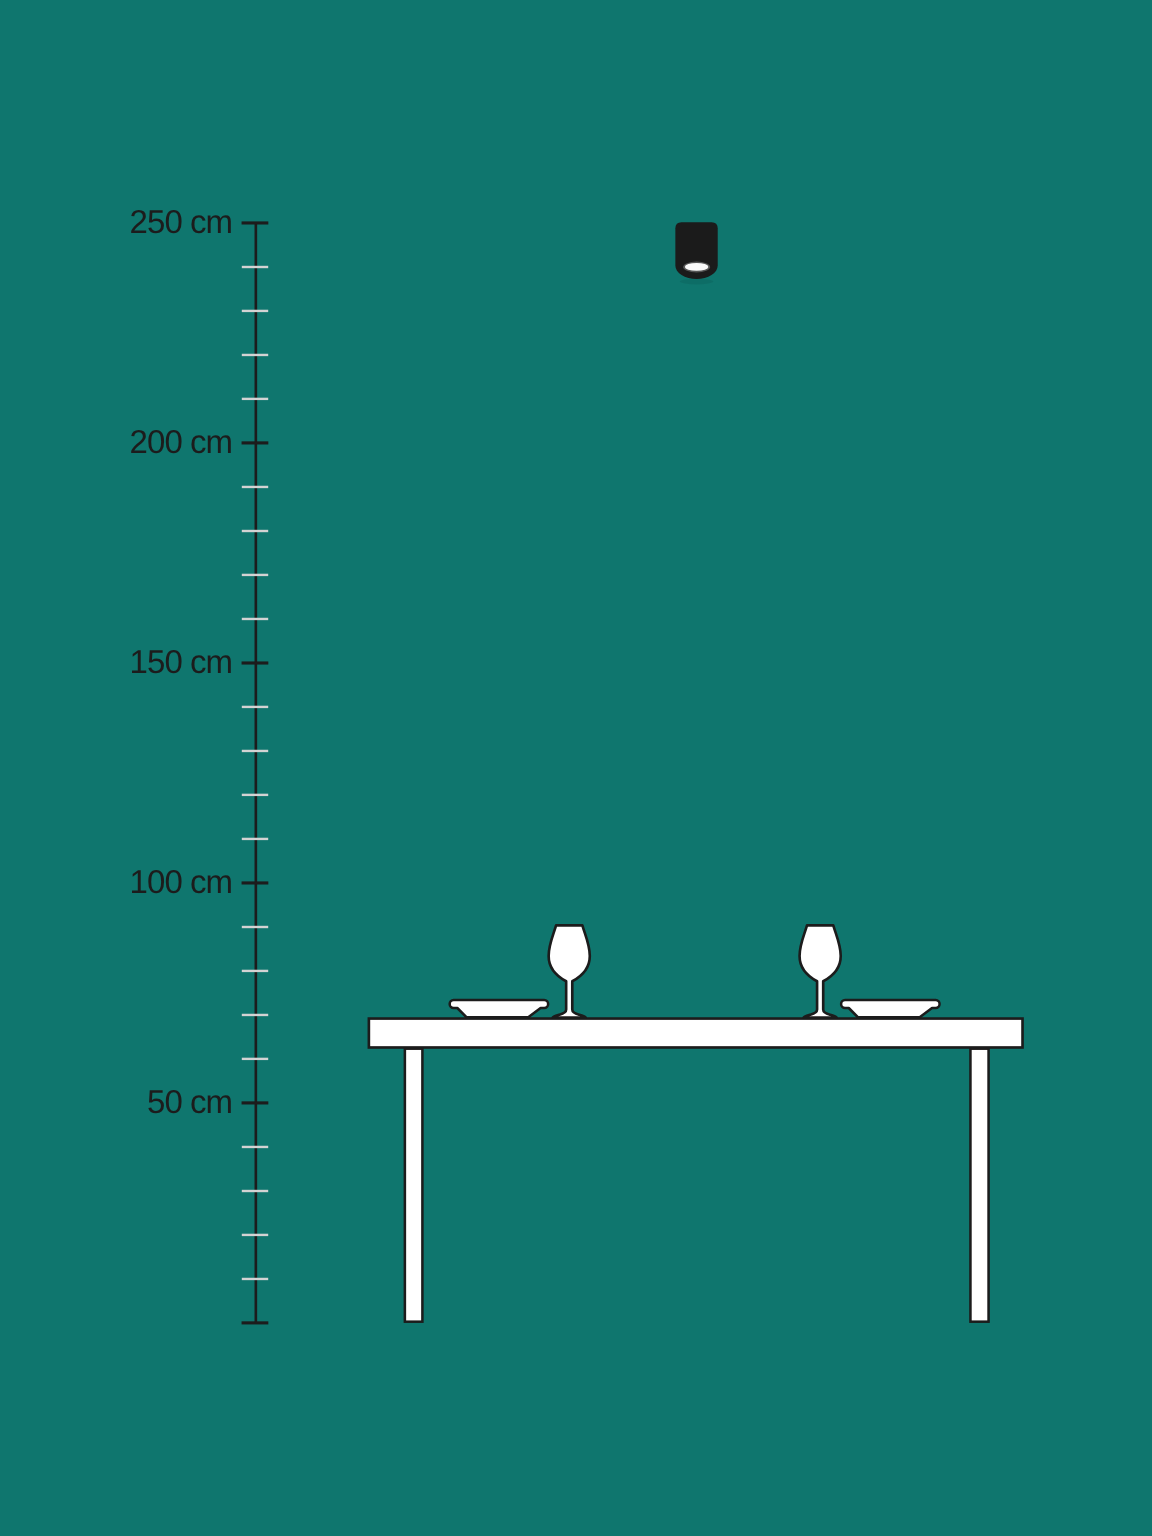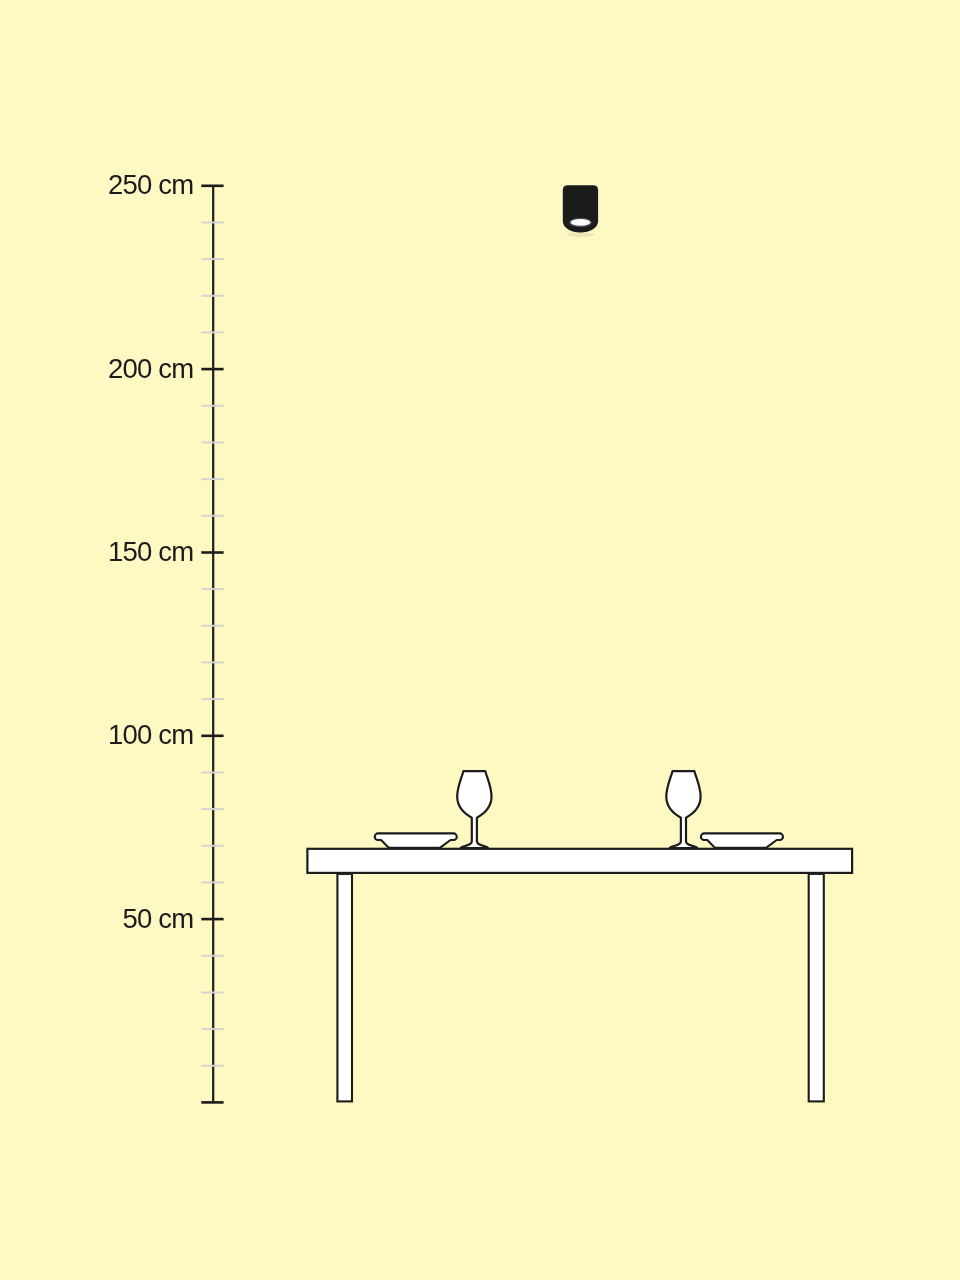--- a/index.html
+++ b/index.html
@@ -1,17 +1,17 @@
 <!DOCTYPE html>
 <html><head>
 <meta charset="utf-8">
 <title>Dimension diagram</title>
 <style>
   html,body{margin:0;padding:0;background:#ffffff;}
-  .stage{width:960px;height:1280px;position:relative;background:#fef9c3;overflow:hidden;}
+  .stage{width:960px;height:1280px;position:relative;background:#0f766e;overflow:hidden;}
   svg{display:block;}
   text{font-family:"Liberation Sans", sans-serif;fill:#1c1c1c;}
 </style>
 </head>
 <body>
 <div class="stage">
 <svg width="960" height="1280" viewBox="0 0 960 1280">
 
   <g>
     <line x1="213.2" y1="185.8" x2="213.2" y2="1102.4" stroke="#1c1c1c" stroke-width="2.2"></line>

